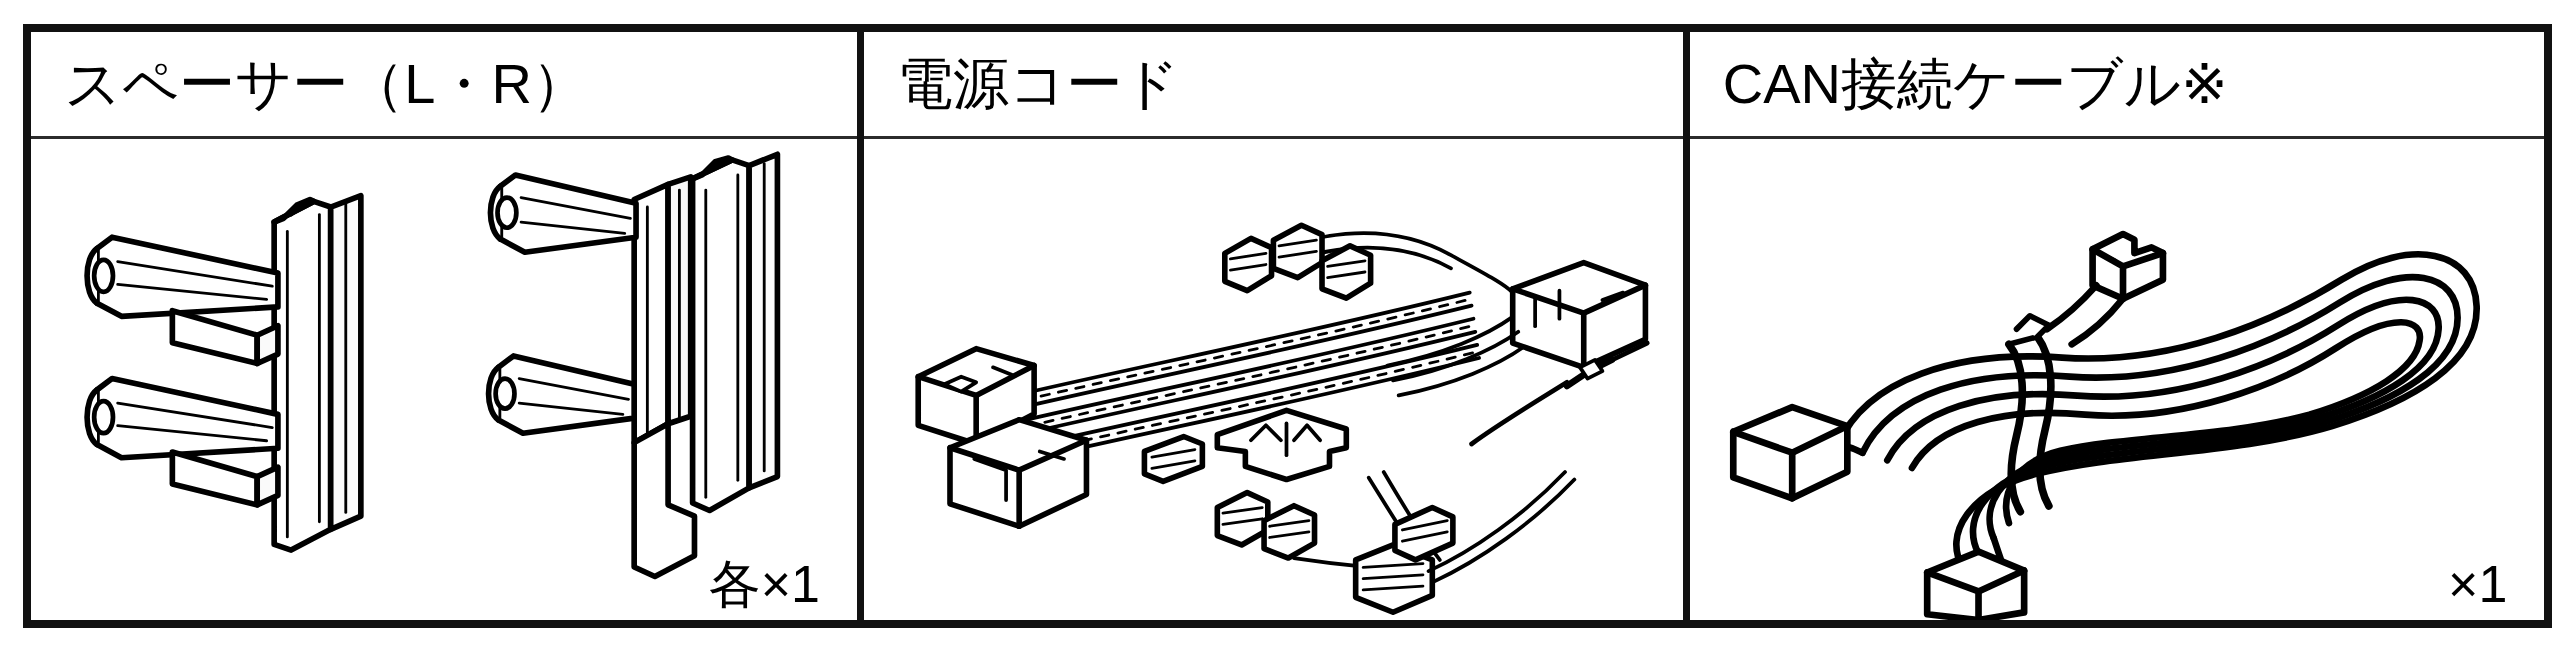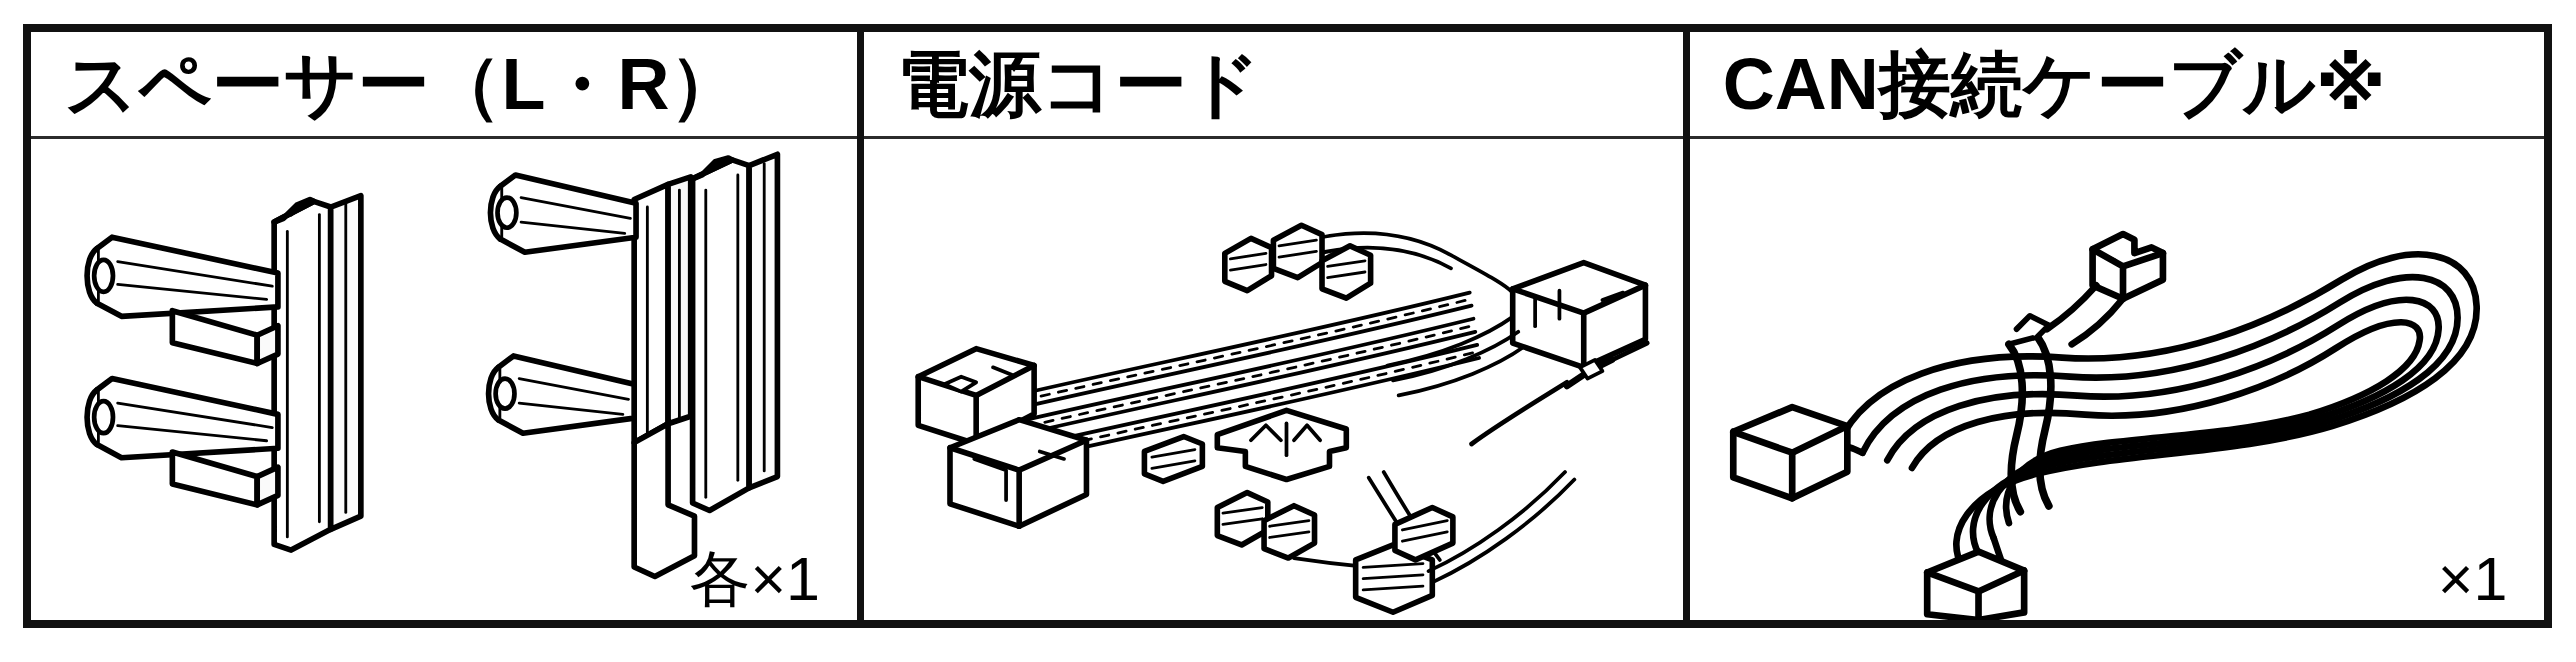--- a/index.html
+++ b/index.html
@@ -35,38 +35,38 @@
   .cell-header{
     height:107px;
     box-sizing:border-box;
     border-bottom:3.9px solid #2b2b2b;
     display:flex;
     align-items:center;
     padding-left:33px;
     flex:0 0 auto;
   }
   .cell-header-text{
-    font-size:72px;
+    font-size:56px;
     line-height:1;
     letter-spacing:0px;
     white-space:nowrap;
-    font-weight:700;
+    font-weight:400;
   }
 
   .cell-body{
     position:relative;
     flex:1 1 auto;
     overflow:hidden;
   }
 
   .qty{
     position:absolute;
     right:37px;
     bottom:9.7px;
-    font-size:61px;
+    font-size:52px;
     line-height:1;
     white-space:nowrap;
   }
 
   .art{
     position:absolute;
     left:0; top:0;
     width:100%;
     height:100%;
   }

